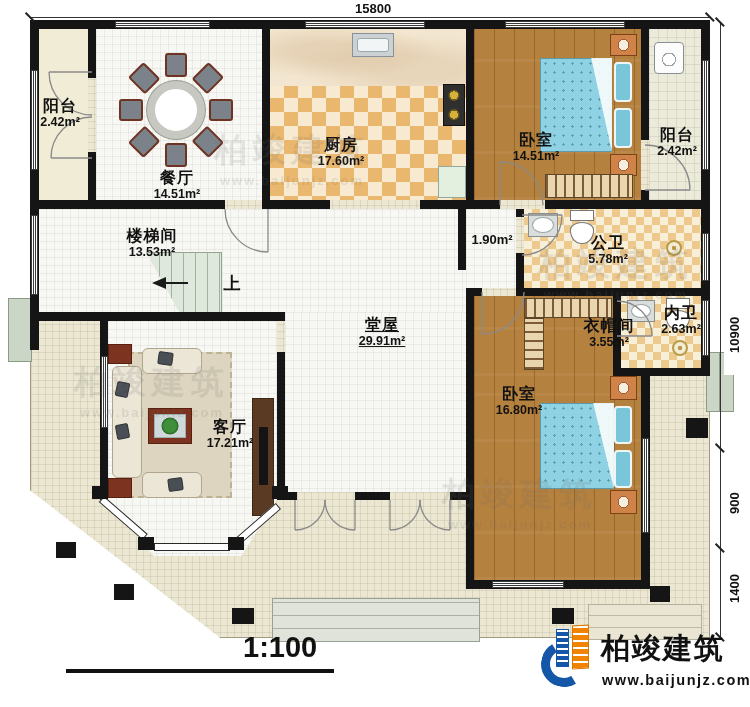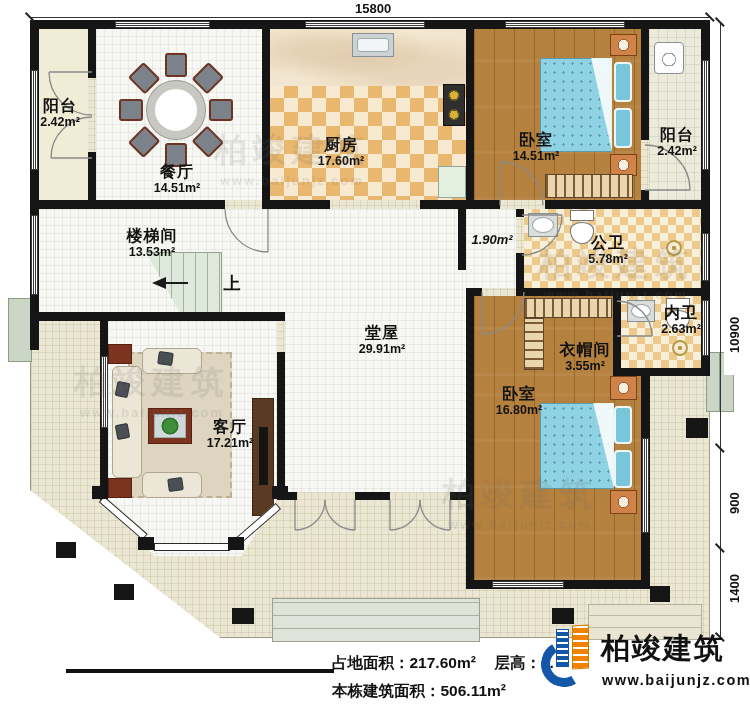--- a/index.html
+++ b/index.html
@@ -291,56 +291,56 @@
     <g>
       <path d="M188,283 L164,283" stroke="#1a1a1a" stroke-width="2" fill="none"></path>
       <path d="M166,277 L152,283 L166,289 Z" fill="#1a1a1a" stroke="none"></path>
     </g>
   </svg>
 
   <div class="a rlabel" style="left:60px;top:113px;">
     <span class="rname">阳台</span>
     <span class="rarea">2.42m²</span>
   </div>
-  <div class="a rlabel" style="left:177px;top:179px;">
+  <div class="a rlabel" style="left:177px;top:185px;">
     <span class="rname">餐厅</span>
     <span class="rarea">14.51m²</span>
   </div>
   <div class="a rlabel" style="left:341px;top:152px;">
     <span class="rname">厨房</span>
     <span class="rarea">17.60m²</span>
   </div>
   <div class="a rlabel" style="left:536px;top:147px;">
     <span class="rname">卧室</span>
     <span class="rarea">14.51m²</span>
   </div>
   <div class="a rlabel" style="left:677px;top:142px;">
     <span class="rname">阳台</span>
     <span class="rarea">2.42m²</span>
   </div>
   <div class="a rlabel" style="left:152px;top:243px;">
     <span class="rname">楼梯间</span>
     <span class="rarea">13.53m²</span>
   </div>
-  <div class="a rlabel" style="left:492px;top:240px;font-style:italic;">
+  <div class="a rlabel" style="left:492px;top:240px;">
     <span class="rarea" style="font-size:13px;">1.90m²</span>
   </div>
   <div class="a rlabel" style="left:608px;top:250px;">
     <span class="rname">公卫</span>
     <span class="rarea">5.78m²</span>
   </div>
   <div class="a rlabel" style="left:681px;top:320px;">
     <span class="rname">内卫</span>
     <span class="rarea">2.63m²</span>
   </div>
-  <div class="a rlabel" style="left:585px;top:333px;margin-top:24px;">
+  <div class="a rlabel" style="left:609px;top:333px;">
     <span class="rname">衣帽间</span>
     <span class="rarea">3.55m²</span>
   </div>
-  <div class="a rlabel" style="left:382px;top:340px;">
+  <div class="a rlabel" style="left:382px;top:332px;text-decoration:underline;">
     <span class="rname">堂屋</span>
     <span class="rarea">29.91m²</span>
   </div>
   <div class="a rlabel" style="left:230px;top:396px;margin-top:38px;">
     <span class="rname">客厅</span>
     <span class="rarea">17.21m²</span>
   </div>
   <div class="a rlabel" style="left:519px;top:401px;">
     <span class="rname">卧室</span>
     <span class="rarea">16.80m²</span>
@@ -357,28 +357,21 @@
   <div class="a wm" style="left:152px;top:390px;">
     <span class="t">柏竣建筑</span>
       <span class="u">www.baijunjz.com</span>
   </div>
   <div class="a wm" style="left:520px;top:502px;">
     <span class="t">柏竣建筑</span>
       <span class="u">www.baijunjz.com</span>
   </div>
 
   <i class="a tb-underline"></i>
-  <div class="a stat" style="left:332px;top:653px;">
-    <span>占地面积：</span><span>217.60m²</span>
-    <span style="display:inline-block;width:10px;"></span>
-    <span>层高：</span><span>3.</span>
-  </div>
-  <div class="a stat" style="left:332px;top:681px;">
-    <span>本栋建筑面积：</span><span>506.11m²</span>
-  </div>
+  <div class="a tb-scale">1:100</div>
 
   <div class="a" style="left:540px;top:623px;width:60px;height:76px;z-index:42;">
     <i class="a" style="left:1px;top:18px;width:46px;height:46px;border:9px solid #1456a8;border-radius:50%;border-top-color:transparent;border-right-color:transparent;transform:rotate(14deg);"></i>
     <i class="a" style="left:16px;top:6px;width:13px;height:38px;background:repeating-linear-gradient(0deg,#1456a8 0 4px,#fff 4px 6px);border:1px solid #1456a8;"></i>
     <i class="a" style="left:32px;top:2px;width:17px;height:44px;background:repeating-linear-gradient(0deg,#f08300 0 5px,#fff 5px 7px);border:1px solid #d97600;transform:skewY(-4deg);"></i>
   </div>
   <div class="a logo-name">柏竣建筑</div>
   <div class="a logo-url">www.baijunjz.com</div>
 
 </div>

